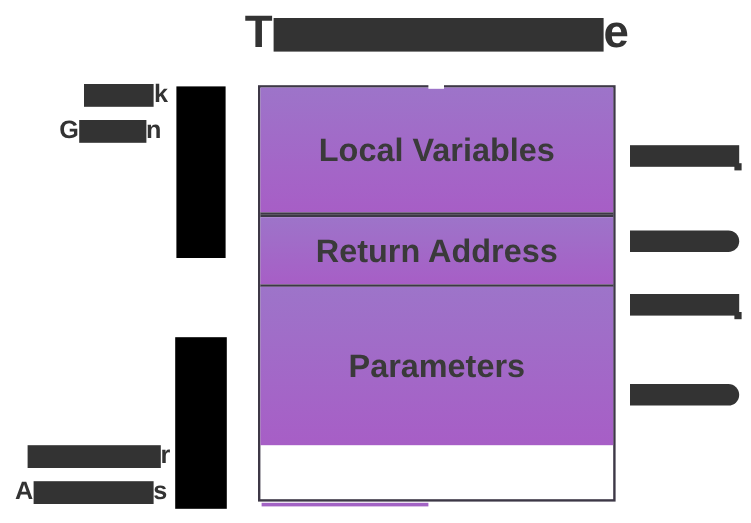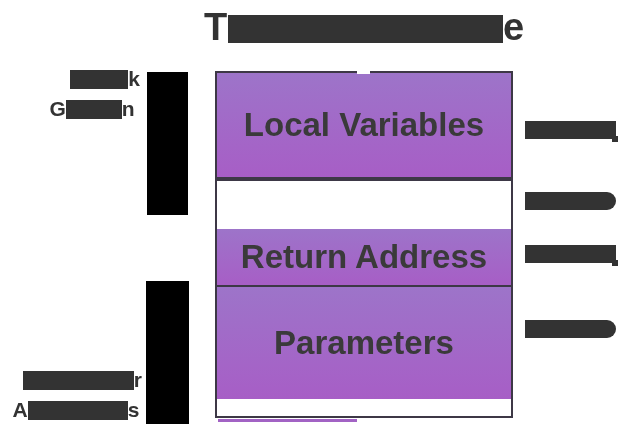--- a/index.html
+++ b/index.html
@@ -40,28 +40,28 @@
   #arrow-bottom{left:146px;top:281px;width:43px;height:143px;}
   
   #stack-box{
     position:absolute;left:215px;top:71px;width:298px;height:347px;
     box-sizing:border-box;border:2px solid #3d3846;
     display:flex;flex-direction:column;
   }
   .stack-section{
     background:linear-gradient(180deg,#9d74c9 0%,#a75ec6 100%);
     display:flex;align-items:center;justify-content:center;
-    font-size:33px;font-weight:bold;color:#3a3a3a;
+    font-size:27px;font-weight:bold;color:#3a3a3a;
     flex:0 0 auto;
   }
   .divider{flex:0 0 2px;background:#3d3846;}
   #sec-local{height:104px;}
   #sec-ebp{height:45px;}
-  #sec-return{height:56px;margin-top:48px;}
-  #sec-params{height:112px;}
+  #sec-return{height:56px;}
+  #sec-params{height:132px;}
   #top-border-gap{
     position:absolute;left:357px;top:70px;width:13px;height:4px;background:#ffffff;
   }
   #bottom-edge-artifact{
     position:absolute;left:218px;top:419px;width:139px;height:3px;background:#a263c4;
   }
   
   .marker-redaction{
     position:absolute;left:525px;width:91px;height:18px;background:#333333;
   }

